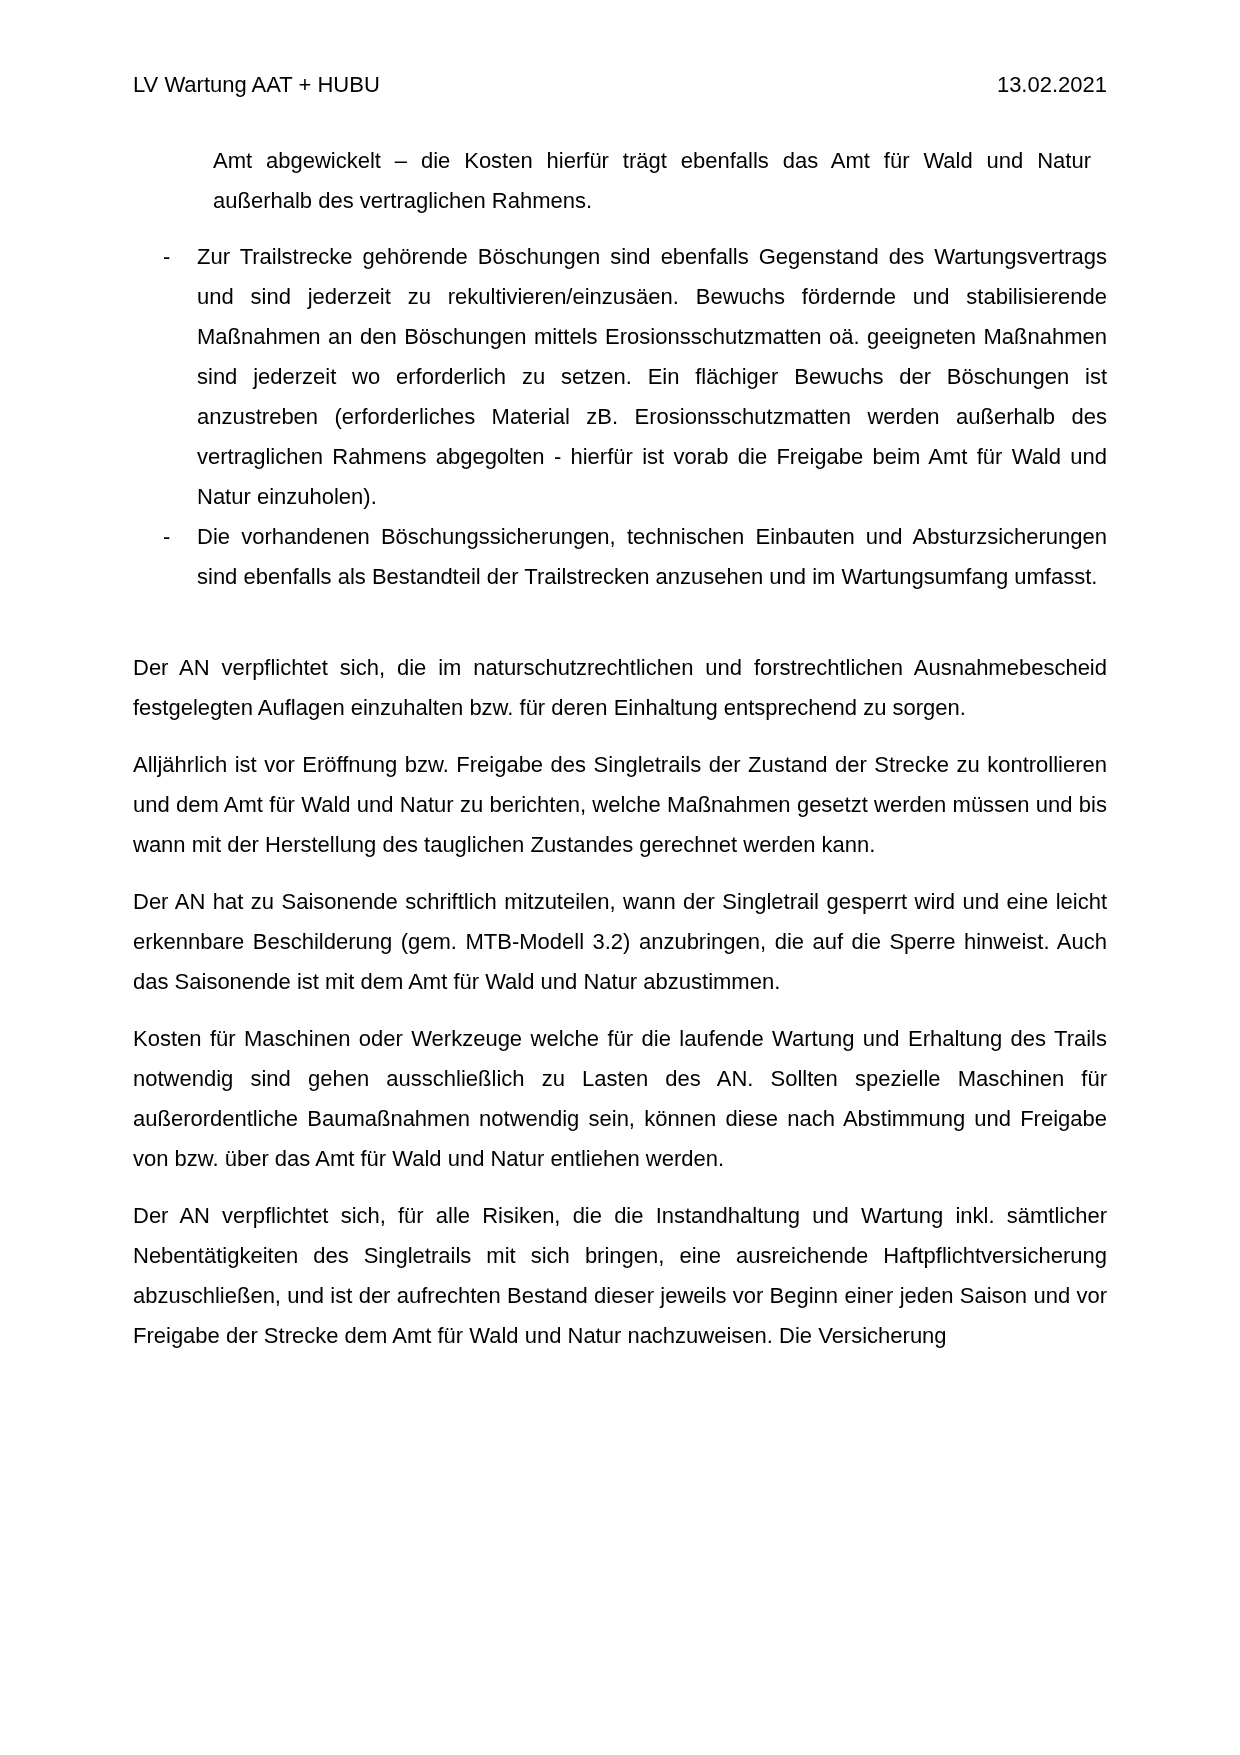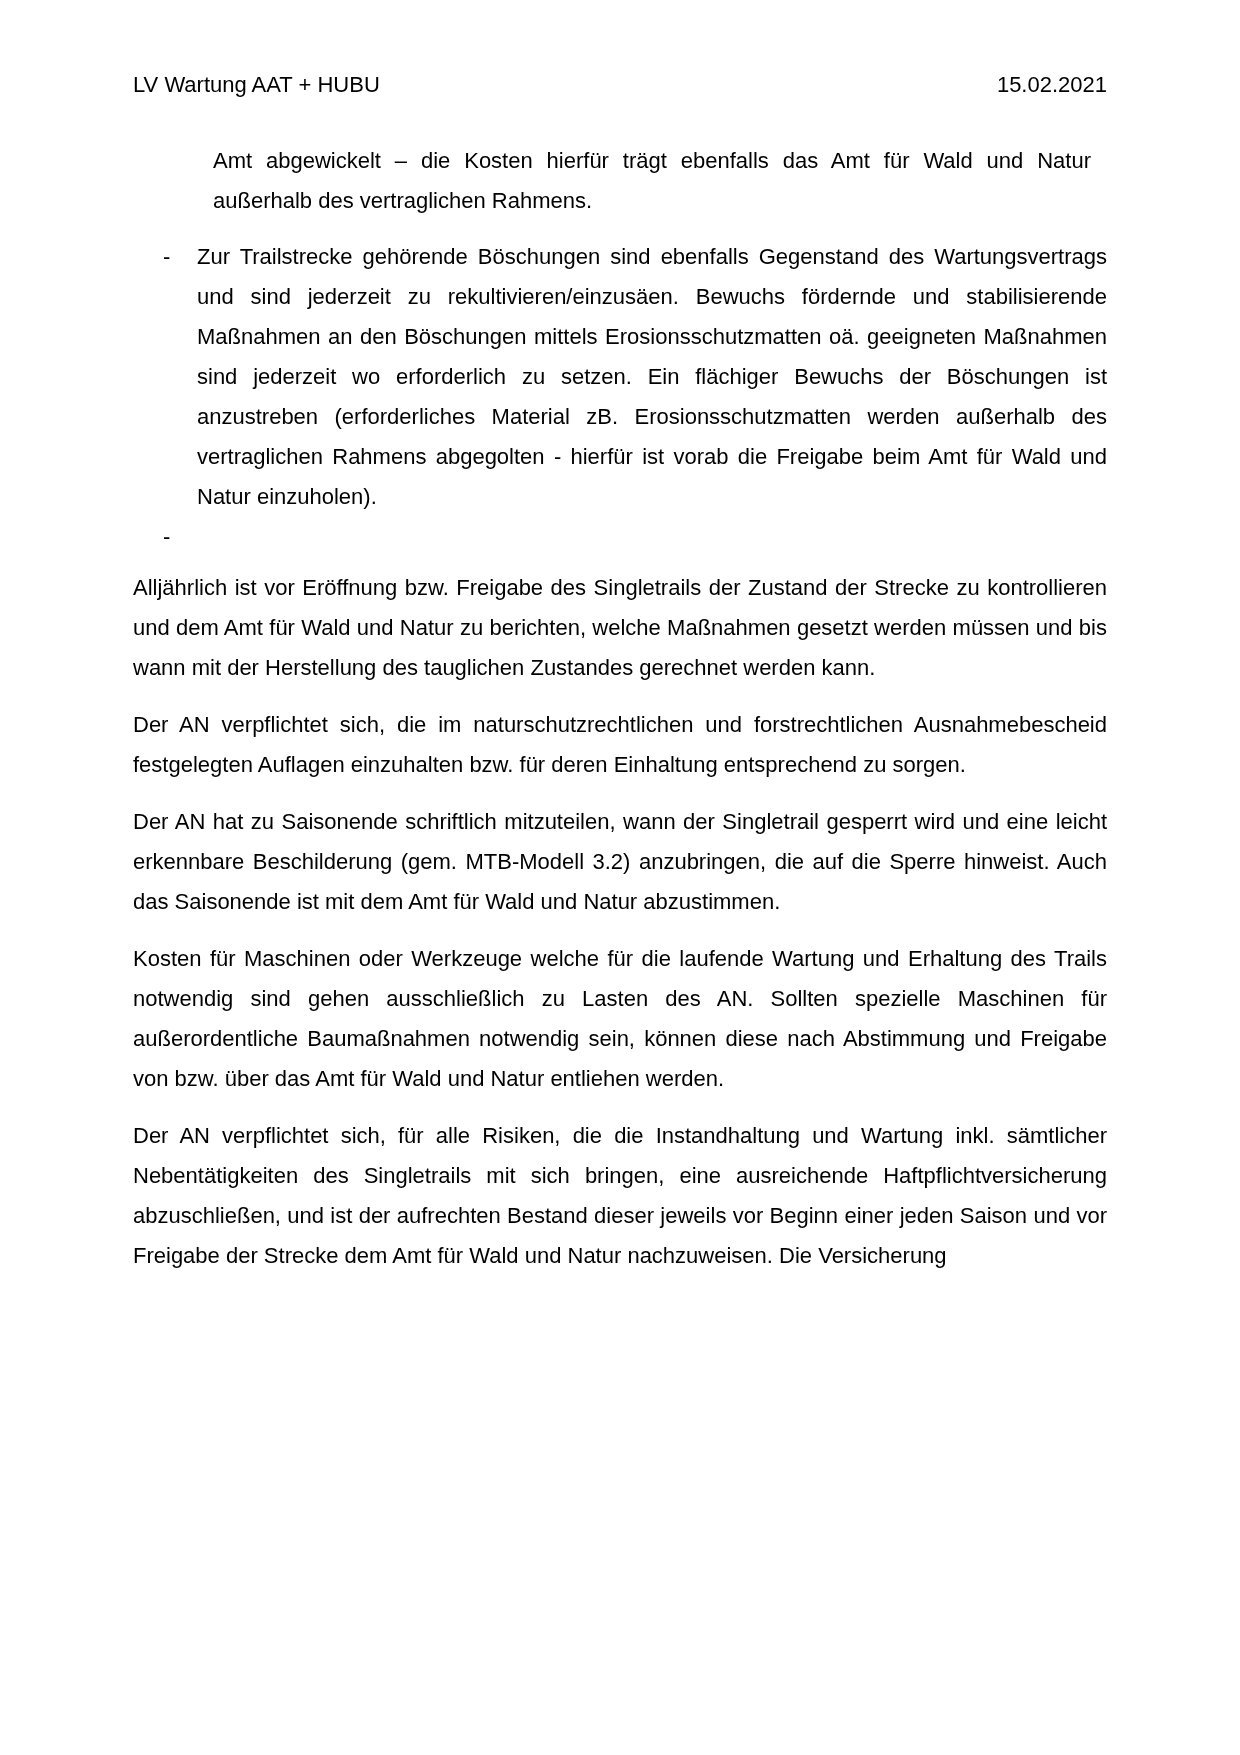--- a/index.html
+++ b/index.html
@@ -61,37 +61,38 @@
     margin-top: 0;
   }
 </style>
 </head>
 <body>
 
 <div class="page">
 
   <div class="doc-header">
     <span class="title">LV Wartung AAT + HUBU</span>
-    <span class="date">15.02.2021</span>
+    <span class="date">13.02.2021</span>
   </div>
 
   <div>
     <p class="hanging-block">Amt abgewickelt – die Kosten hierfür trägt ebenfalls das Amt für Wald und Natur außerhalb des vertraglichen Rahmens.</p>
 
     <div class="bullet-item">
       <span class="bullet-marker">-</span>
       <span>Zur Trailstrecke gehörende Böschungen sind ebenfalls Gegenstand des Wartungsvertrags und sind jederzeit zu rekultivieren/einzusäen. Bewuchs fördernde und stabilisierende Maßnahmen an den Böschungen mittels Erosionsschutzmatten oä. geeigneten Maßnahmen sind jederzeit wo erforderlich zu setzen. Ein flächiger Bewuchs der Böschungen ist anzustreben (erforderliches Material zB. Erosionsschutzmatten werden außerhalb des vertraglichen Rahmens abgegolten - hierfür ist vorab die Freigabe beim Amt für Wald und Natur einzuholen).</span>
     </div>
 
     <div class="bullet-item">
       <span class="bullet-marker">-</span>
+      <span>Die vorhandenen Böschungssicherungen, technischen Einbauten und Absturzsicherungen sind ebenfalls als Bestandteil der Trailstrecken anzusehen und im Wartungsumfang umfasst.</span>
     </div>
   </div>
 
   <div class="paragraphs">
+    <p class="para">Der AN verpflichtet sich, die im naturschutzrechtlichen und forstrechtlichen Ausnahmebescheid festgelegten Auflagen einzuhalten bzw. für deren Einhaltung entsprechend zu sorgen.</p>
     <p class="para">Alljährlich ist vor Eröffnung bzw. Freigabe des Singletrails der Zustand der Strecke zu kontrollieren und dem Amt für Wald und Natur zu berichten, welche Maßnahmen gesetzt werden müssen und bis wann mit der Herstellung des tauglichen Zustandes gerechnet werden kann.</p>
-    <p class="para">Der AN verpflichtet sich, die im naturschutzrechtlichen und forstrechtlichen Ausnahmebescheid festgelegten Auflagen einzuhalten bzw. für deren Einhaltung entsprechend zu sorgen.</p>
     <p class="para">Der AN hat zu Saisonende schriftlich mitzuteilen, wann der Singletrail gesperrt wird und eine leicht erkennbare Beschilderung (gem. MTB-Modell 3.2) anzubringen, die auf die Sperre hinweist. Auch das Saisonende ist mit dem Amt für Wald und Natur abzustimmen.</p>
     <p class="para">Kosten für Maschinen oder Werkzeuge welche für die laufende Wartung und Erhaltung des Trails notwendig sind gehen ausschließlich zu Lasten des AN. Sollten spezielle Maschinen für außerordentliche Baumaßnahmen notwendig sein, können diese nach Abstimmung und Freigabe von bzw. über das Amt für Wald und Natur entliehen werden.</p>
     <p class="para">Der AN verpflichtet sich, für alle Risiken, die die Instandhaltung und Wartung inkl. sämtlicher Nebentätigkeiten des Singletrails mit sich bringen, eine ausreichende Haftpflichtversicherung abzuschließen, und ist der aufrechten Bestand dieser jeweils vor Beginn einer jeden Saison und vor Freigabe der Strecke dem Amt für Wald und Natur nachzuweisen. Die Versicherung</p>
   </div>
 
 </div>
 
 </body></html>

